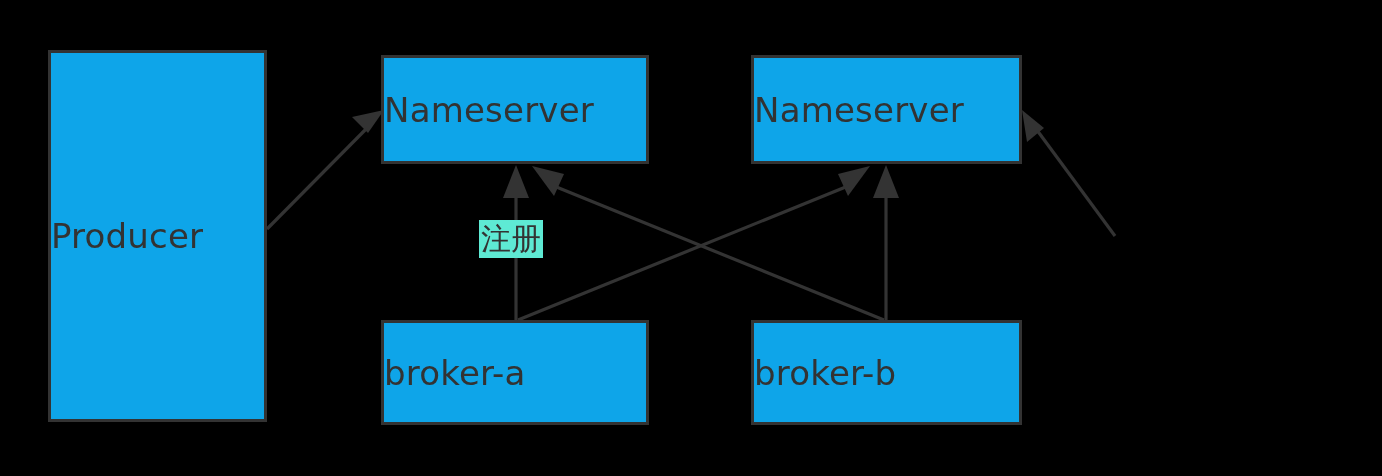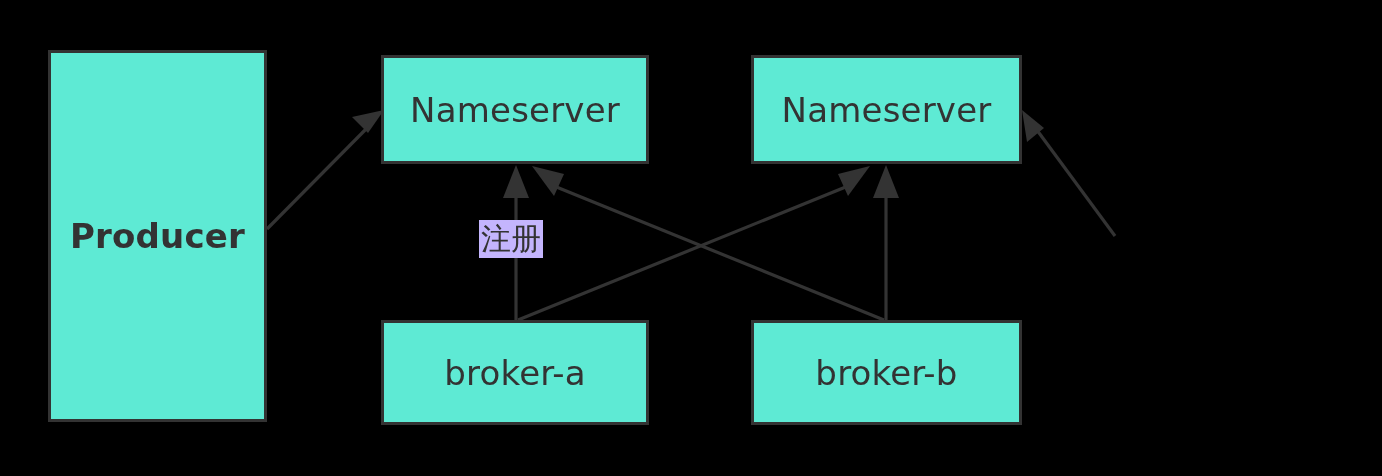--- a/index.html
+++ b/index.html
@@ -11,25 +11,25 @@
     position: relative;
     width: 1382px;
     height: 476px;
     background: #000000;
     overflow: hidden;
     font-family: "DejaVu Sans", "Liberation Sans", sans-serif;
   }
   .node {
     position: absolute;
     box-sizing: border-box;
-    background: #5eead4;
+    background: #0ea5e9;
     border: 3px solid #333333;
     display: flex;
     align-items: center;
-    justify-content: center;
+    justify-content: flex-start;
     color: #333333;
     font-size: 34px;
     font-weight: 400;
     letter-spacing: 0.2px;
     line-height: 1;
     z-index: 3;
   }
   .node-label {
     display: block;
     white-space: nowrap;
@@ -46,21 +46,21 @@
     stroke: #333333;
     stroke-width: 3.2;
     fill: none;
   }
   .edge-head {
     fill: #333333;
     stroke: none;
   }
   .edge-label {
     position: absolute;
-    background: #c4b5fd;
+    background: #5eead4;
     color: #333333;
     font-size: 30px;
     line-height: 36px;
     padding: 1px 2px;
     white-space: nowrap;
     z-index: 4;
   }
 </style>
 </head>
 <body>
@@ -93,21 +93,21 @@
       <line class="edge-line" x1="884" y1="320" x2="549" y2="184"></line>
       <polygon class="edge-head" points="532,166 554,196 564,174"></polygon>
     </g>
 
     <g>
       <line class="edge-line" x1="886" y1="320" x2="886" y2="183"></line>
       <polygon class="edge-head" points="886,165 873,198 899,198"></polygon>
     </g>
   </svg>
 
-  <div class="node" style="left:48px; top:50px; width:219px; height:372px;font-weight:bold;">
+  <div class="node" style="left:48px; top:50px; width:219px; height:372px;">
     <span class="node-label">Producer</span>
   </div>
 
   <div class="node" style="left:381px; top:55px; width:268px; height:109px;">
     <span class="node-label">Nameserver</span>
   </div>
 
   <div class="node" style="left:751px; top:55px; width:271px; height:109px;">
     <span class="node-label">Nameserver</span>
   </div>

